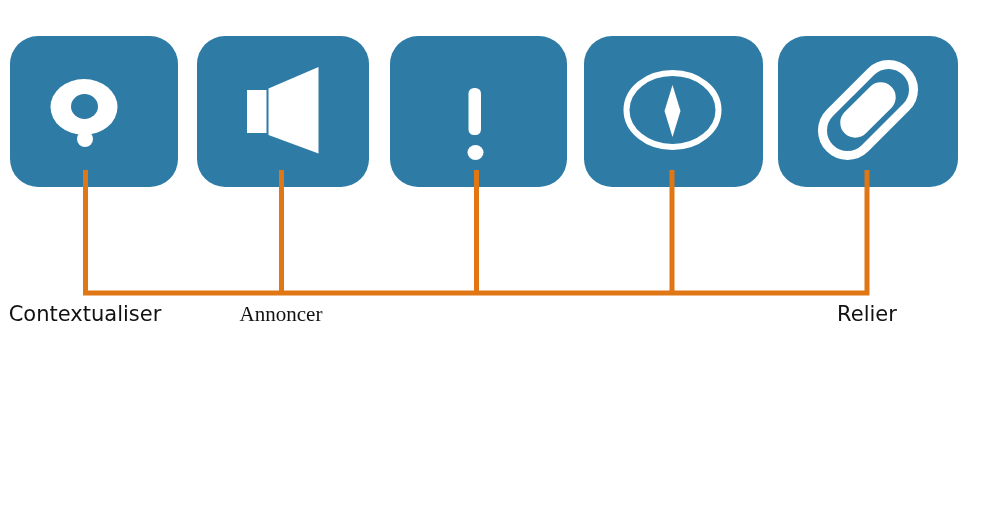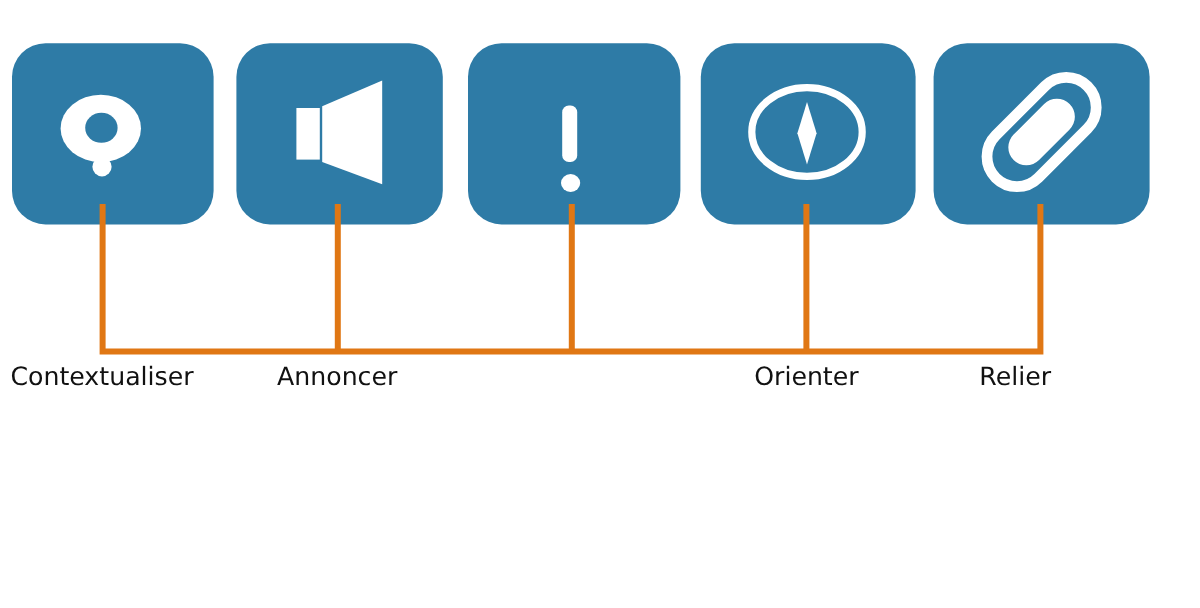--- a/index.html
+++ b/index.html
@@ -56,24 +56,24 @@
     position: absolute;
     top: 301px;
     transform: translateX(-50%);
     font-size: 21px;
     line-height: 1.25;
     color: var(--label, #111111);
     white-space: nowrap;
     z-index: 6;
   }
   #label-1 { left: 85px;  }
-  #label-2 { left: 281px; }
+  #label-2 { left: 281px; font-family: Liberation Serif, serif; }
   #label-3 { left: 476px; }
   #label-4 { left: 672px; }
-  #label-5 { left: 846px; }
+  #label-5 { left: 867px; }
 </style>
 </head>
 <body>
 
 <div id="canvas">
 
   <div class="tile" id="tile-1">
     <svg viewBox="0 0 168 151" aria-hidden="true">
       <ellipse class="ic-fill" cx="74" cy="71" rx="33.5" ry="28"></ellipse>
       <circle class="ic-fill" cx="75" cy="103" r="8"></circle>
@@ -110,16 +110,15 @@
       </g>
     </svg>
   </div>
 
   <svg id="connector-svg" aria-hidden="true">
     <path d="M85.5 170 V293 M281.5 170 V293 M476.5 170 V293 M672 170 V293 M867 170 V293 M83 293 H869.5"></path>
   </svg>
 
   <div class="label" id="label-1">Contextualiser</div>
   <div class="label" id="label-2">Annoncer</div>
-  <div class="label" id="label-4">Orienter</div>
   <div class="label" id="label-5">Relier</div>
 
 </div>
 
 </body></html>

